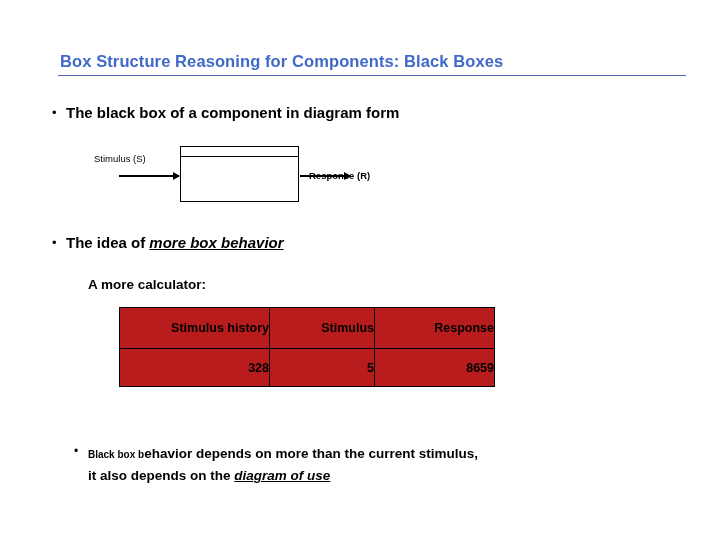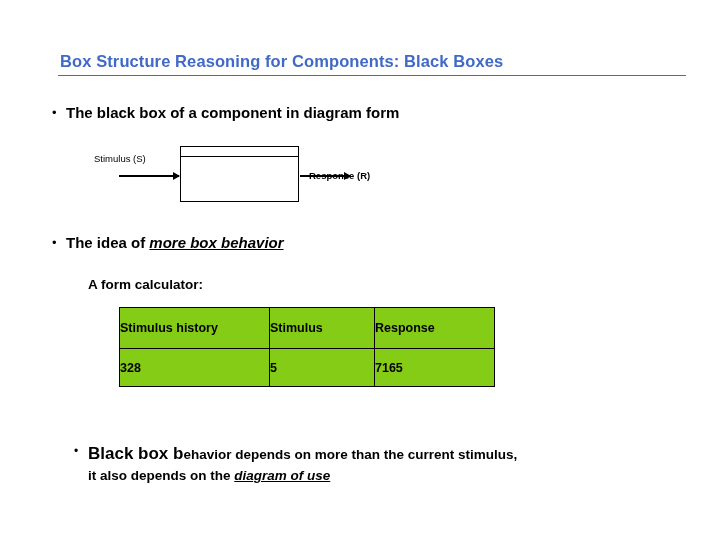--- a/index.html
+++ b/index.html
@@ -61,21 +61,21 @@
 
   #bullet-3 .bullet-dot { font-size: 12px; }
   #bullet-3 .bullet-text { font-size: 13.5px; line-height: 21px; }
 
   .em-underline {
     font-style: italic;
     font-weight: bold;
     text-decoration: underline;
   }
   .lead-small {
-    font-size: 17px;
+    font-size: 10px;
     font-weight: bold;
   }
 
   
   .diagram {
     position: absolute;
     left: 0;
     top: 0;
     width: 720px;
     height: 540px;
@@ -148,27 +148,27 @@
   .calc-table {
     position: absolute;
     left: 119px;
     top: 307px;
     width: 375px;
     border-collapse: collapse;
     table-layout: fixed;
   }
   .calc-table td, .calc-table th {
     border: 1.4px solid #000;
-    text-align: left;
+    text-align: right;
     font-size: 12.5px;
     font-weight: bold;
     padding: 0;
     height: 37px;
     vertical-align: middle;
-    background: #84cc16;
+    background: #b91c1c;
   }
   .calc-table th { height: 40px; }
   .calc-table col.c1 { width: 150px; }
   .calc-table col.c2 { width: 105px; }
   .calc-table col.c3 { width: 120px; }
   .cell-shift { position: relative; top: 4px; display: inline-block; }
 </style>
 </head>
 <body>
 
@@ -188,40 +188,40 @@
   </div>
   <div class="arrow" id="arrow-out"></div>
   <div class="lbl-response">Response (R)</div>
 </div>
 
 <div class="bullet-row" id="bullet-2">
   <span class="bullet-dot">•</span>
   <span class="bullet-text"><span>The idea of </span><span class="em-underline">more box behavior</span></span>
 </div>
 
-<div class="subheading">A form calculator:</div>
+<div class="subheading">A more calculator:</div>
 
 <table class="calc-table">
   <colgroup>
       <col class="c1">
       <col class="c2">
       <col class="c3">
     </colgroup>
   <thead>
     <tr>
       <th>Stimulus history</th>
       <th>Stimulus</th>
       <th>Response</th>
     </tr>
   </thead>
   <tbody>
     <tr>
       <td>328</td>
       <td>5</td>
-      <td>7165</td>
+      <td>8659</td>
     </tr>
   </tbody>
 </table>
 
 <div class="bullet-row" id="bullet-3">
   <span class="bullet-dot">•</span>
   <span class="bullet-text"><span class="lead-small">Black box b</span><span>ehavior depends on more than the current stimulus,</span><br><span>it also depends on the </span><span class="em-underline">diagram of use</span></span>
 </div>
 
 </body></html>

